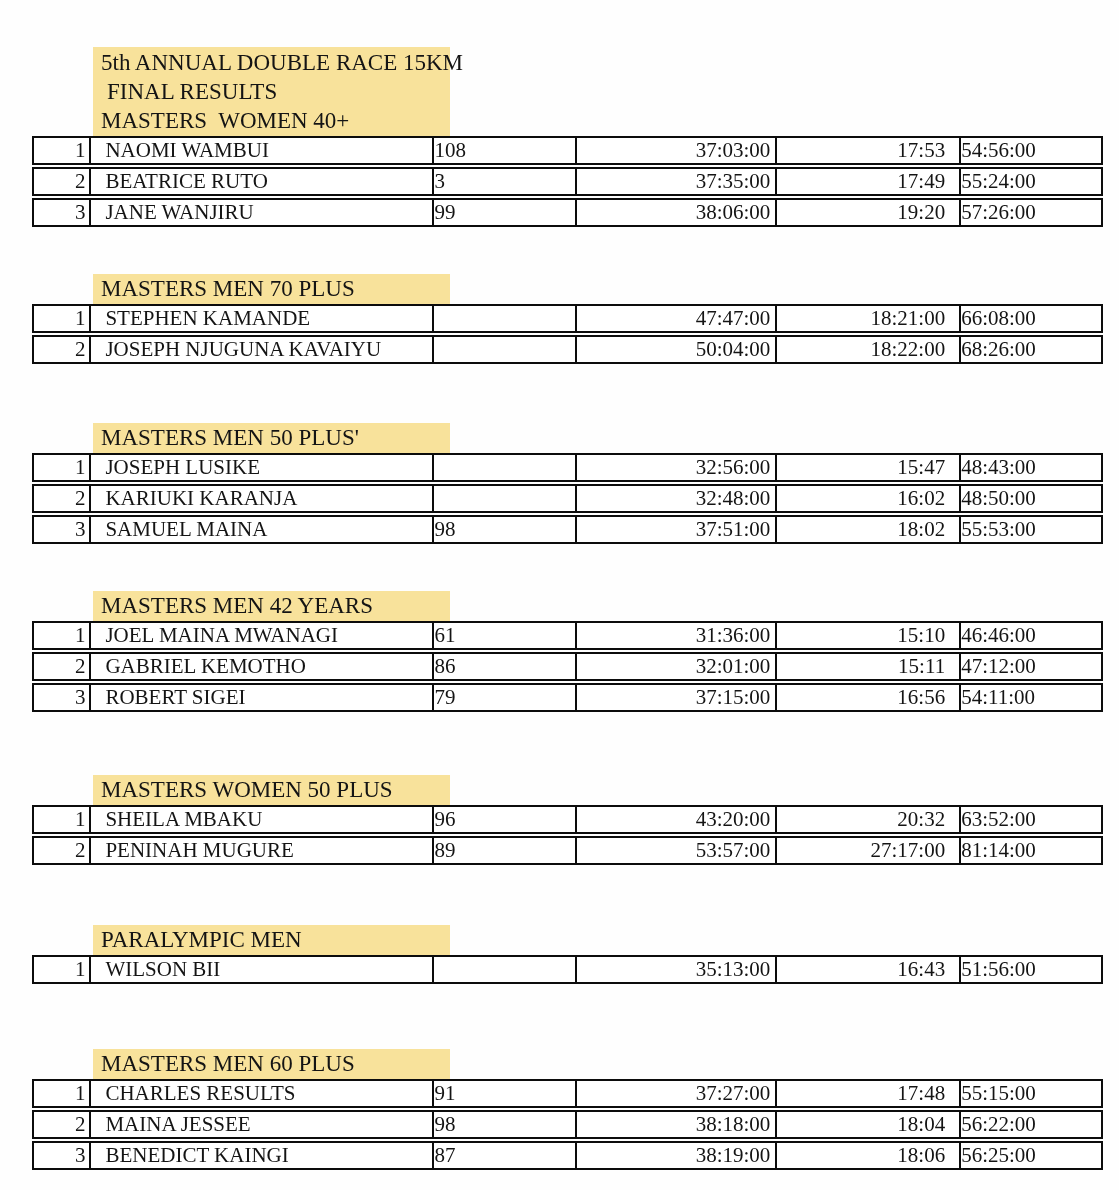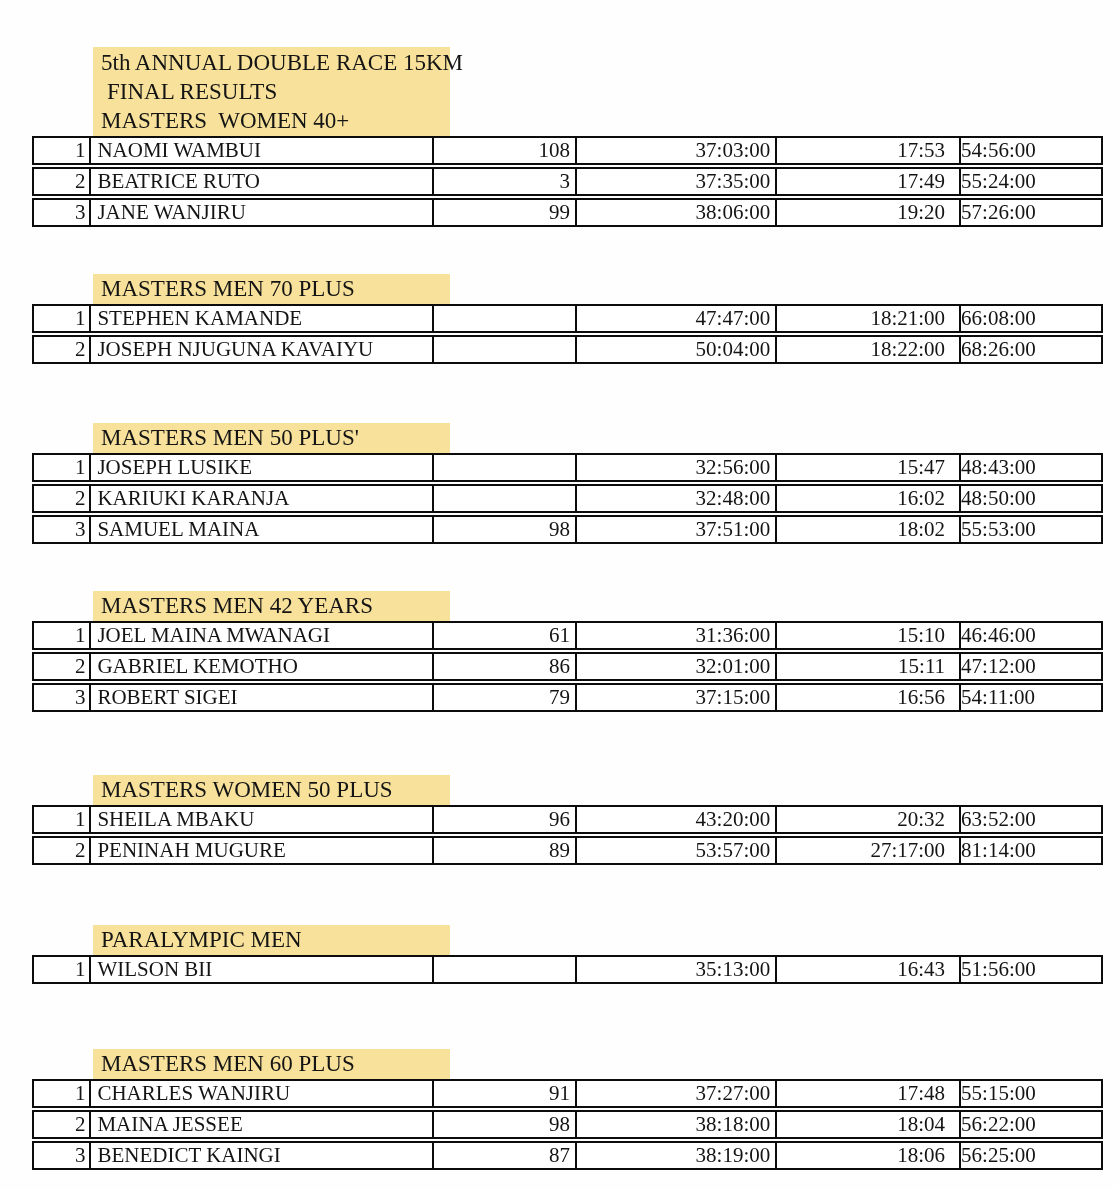--- a/index.html
+++ b/index.html
@@ -44,22 +44,22 @@
     box-sizing: border-box;
     border-right: 2px solid #0c0c0c;
     font-size: 21px;
     line-height: 25px;
     height: 25px;
     white-space: nowrap;
     overflow: hidden;
   }
   .cell:last-child { border-right: none; }
   .c-pos   { width: 59px;  text-align: right; padding-right: 4px; }
-  .c-name  { width: 353px; text-align: left;  padding-left: 6px; }
-  .c-bib   { width: 147px; text-align: right; padding-right: 5px; }
+  .c-name  { width: 353px; text-align: left;  padding-left: 14px; }
+  .c-bib   { width: 147px; text-align: left; padding-right: 5px; }
   .c-t1    { width: 206px; text-align: right; padding-right: 5px; }
   .c-t2    { width: 189px; text-align: right; padding-right: 14px; }
   .c-total { width: 144px; padding-right: 5px; }
 
   
   .gap-37 { margin-top: 37px; }
   .gap-59 { margin-top: 59px; }
   .gap-33 { margin-top: 33px; }
   .gap-63 { margin-top: 63px; }
   .gap-60 { margin-top: 60px; }
@@ -232,21 +232,21 @@
     </div>
   </div>
 
   <div class="section gap-65">
     <div class="hl-band sec-band">
       <div class="hl-line">MASTERS MEN 60 PLUS</div>
     </div>
     <div class="rtable">
       <div class="t-row">
         <div class="cell c-pos">1</div>
-        <div class="cell c-name">CHARLES WANJIRU</div>
+        <div class="cell c-name">CHARLES RESULTS</div>
         <div class="cell c-bib">91</div>
         <div class="cell c-t1">37:27:00</div>
         <div class="cell c-t2">17:48</div>
         <div class="cell c-total">55:15:00</div>
       </div>
       <div class="t-row">
         <div class="cell c-pos">2</div>
         <div class="cell c-name">MAINA JESSEE</div>
         <div class="cell c-bib">98</div>
         <div class="cell c-t1">38:18:00</div>

